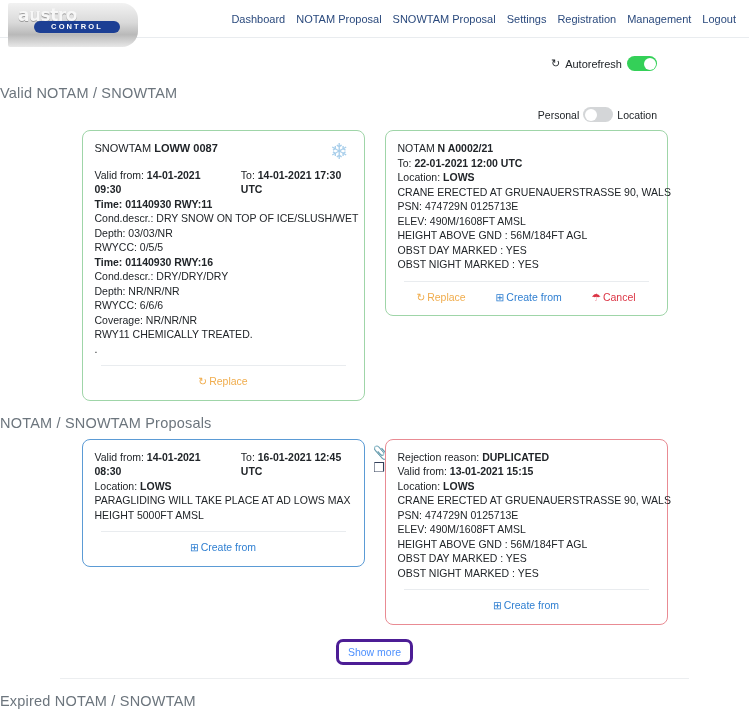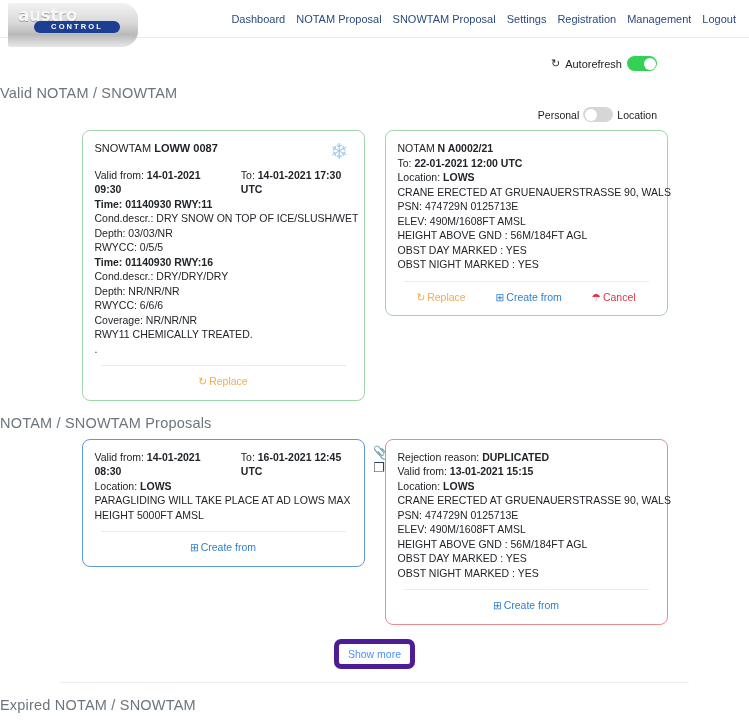--- a/index.html
+++ b/index.html
@@ -192,21 +192,21 @@
 
   .showmore-row {
     display: flex;
     justify-content: center;
     margin-top: 14px;
   }
   .showmore {
     font-size: 10.5px;
     color: #4d90fe;
     background: #ffffff;
-    border: 5px solid #4c1d95;
+    border: 3px solid #4c1d95;
     border-radius: 7px;
     padding: 4px 9px;
     cursor: pointer;
     font-family: "Liberation Sans", sans-serif;
   }
   .divider {
     border: 0;
     border-top: 1px solid #eceef0;
     margin: 13px 60px 0 60px;
   }

